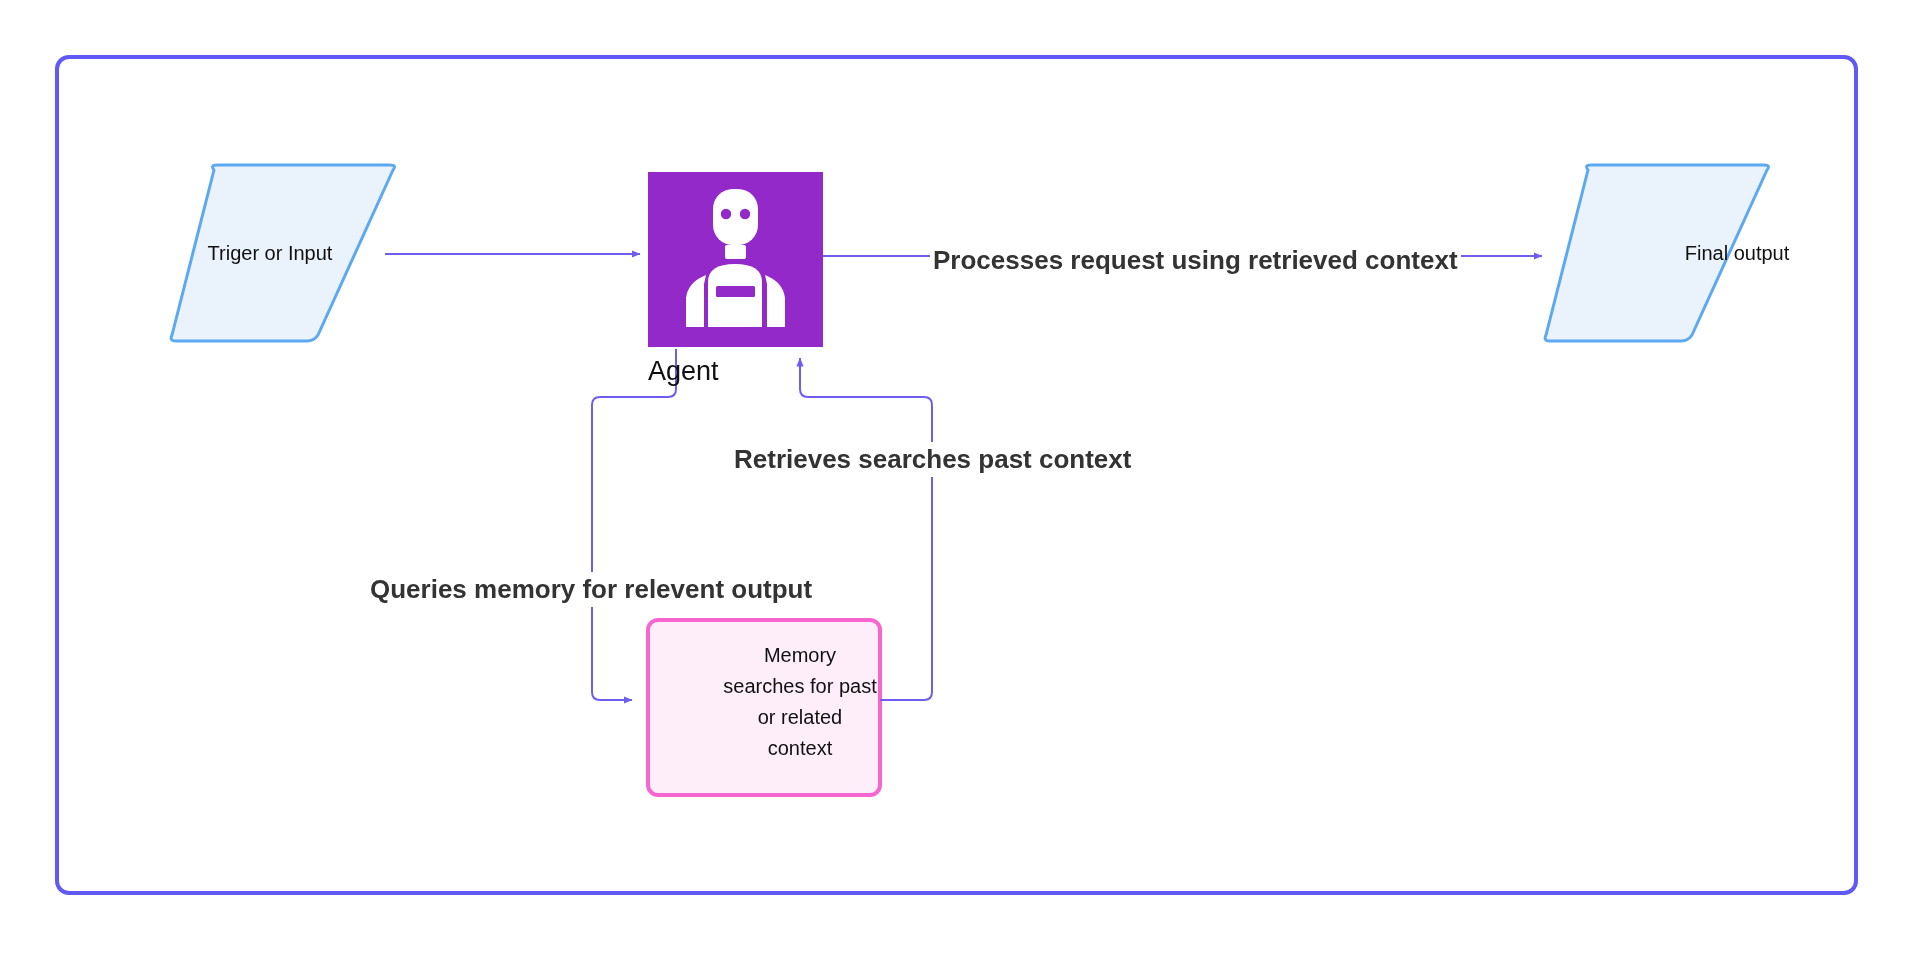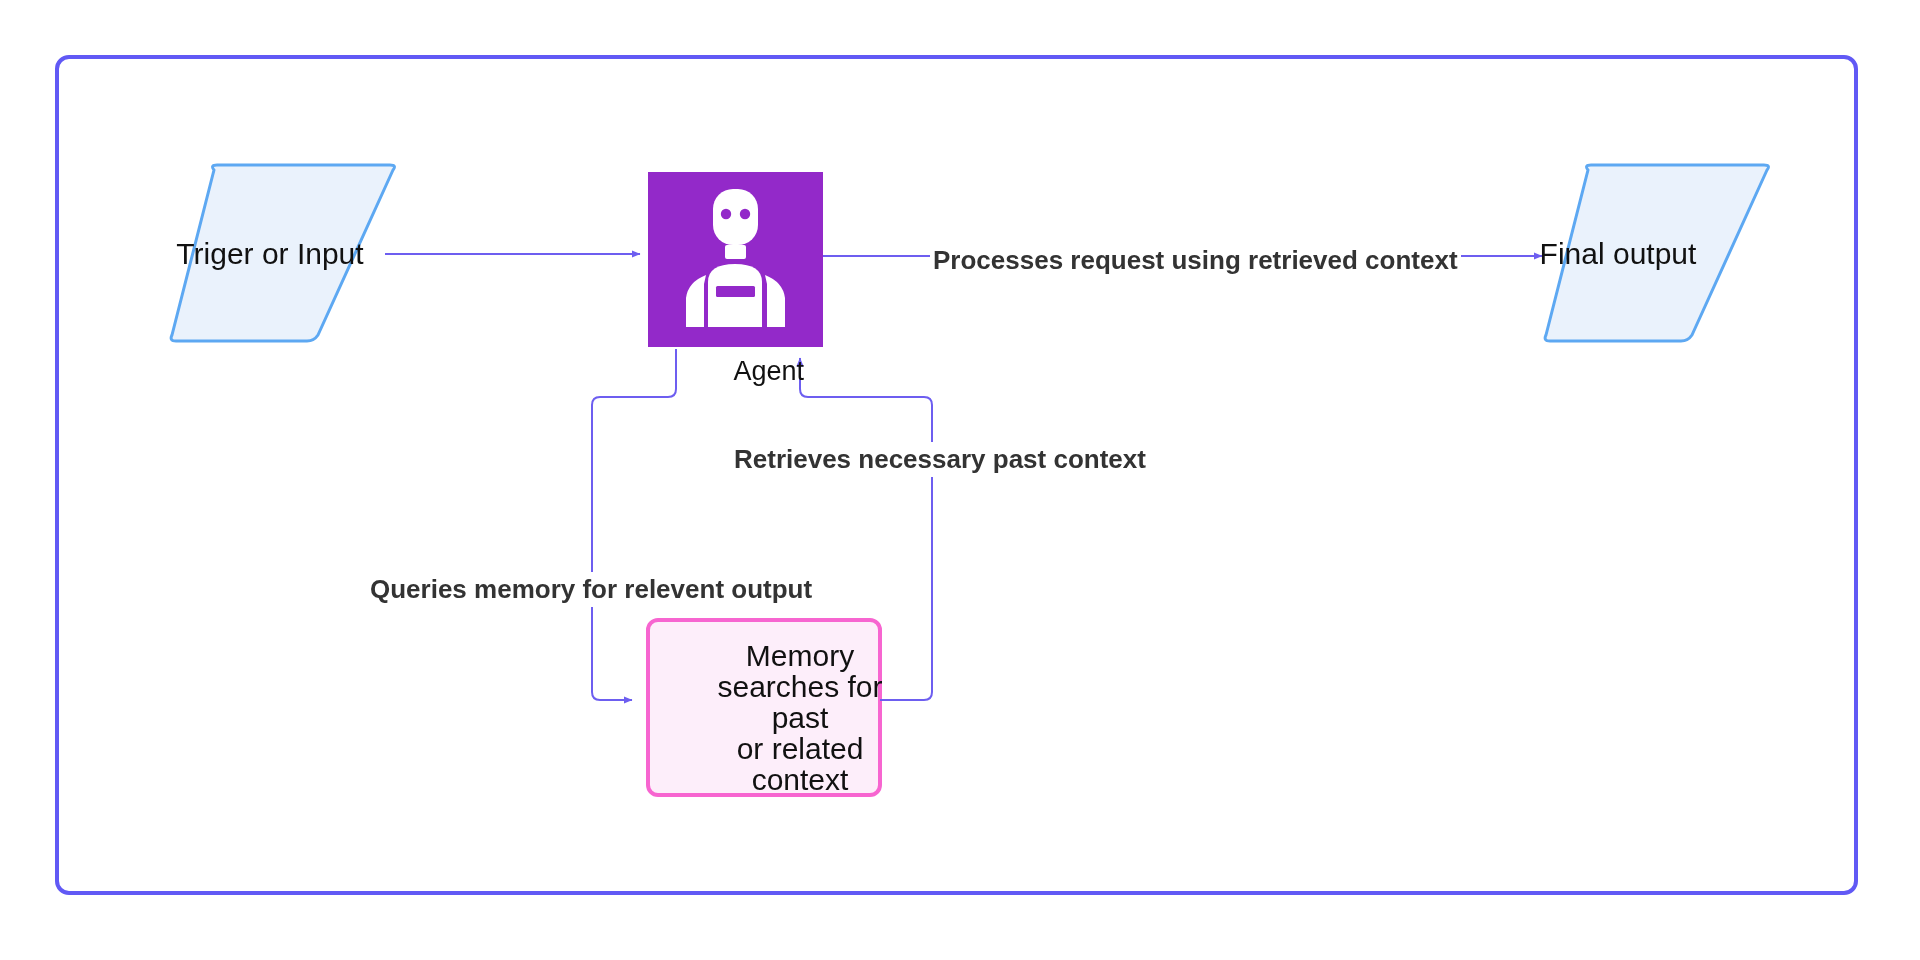--- a/index.html
+++ b/index.html
@@ -44,51 +44,51 @@
     width: 1920px;
     height: 960px;
     pointer-events: none;
   }
 
   
   .node-label {
     position: absolute;
     text-align: center;
     color: #111111;
-    font-size: 30px;
+    font-size: 20px;
     line-height: 31px;
     font-family: "Liberation Sans", sans-serif;
     white-space: pre-line;
   }
 
   .trigger-label {
     left: 170px;
     top: 238px;
     width: 200px;
   }
 
   .output-label {
-    left: 1508px;
+    left: 1627px;
     top: 238px;
     width: 220px;
   }
 
   .memory-label {
     left: 650px;
     top: 640px;
     width: 230px;
     margin-left: 35px;
   }
 
   .agent-caption {
     position: absolute;
     left: 648px;
     top: 356px;
     width: 156px;
-    text-align: right;
+    text-align: left;
     font-size: 27px;
     color: #111111;
   }
 
   
   .agent-box {
     position: absolute;
     left: 648px;
     top: 172px;
     width: 175px;
@@ -174,17 +174,17 @@
 
   <div class="node-label output-label">Final output</div>
 
   <div class="node-label memory-label">Memory
 searches for past
 or related
 context</div>
 
   <div class="edge-label label-processes">Processes request using retrieved context</div>
 
-  <div class="edge-label label-retrieves">Retrieves necessary past context</div>
+  <div class="edge-label label-retrieves">Retrieves searches past context</div>
 
   <div class="edge-label label-queries">Queries memory for relevent output</div>
 
 </div>
 
 </body></html>

